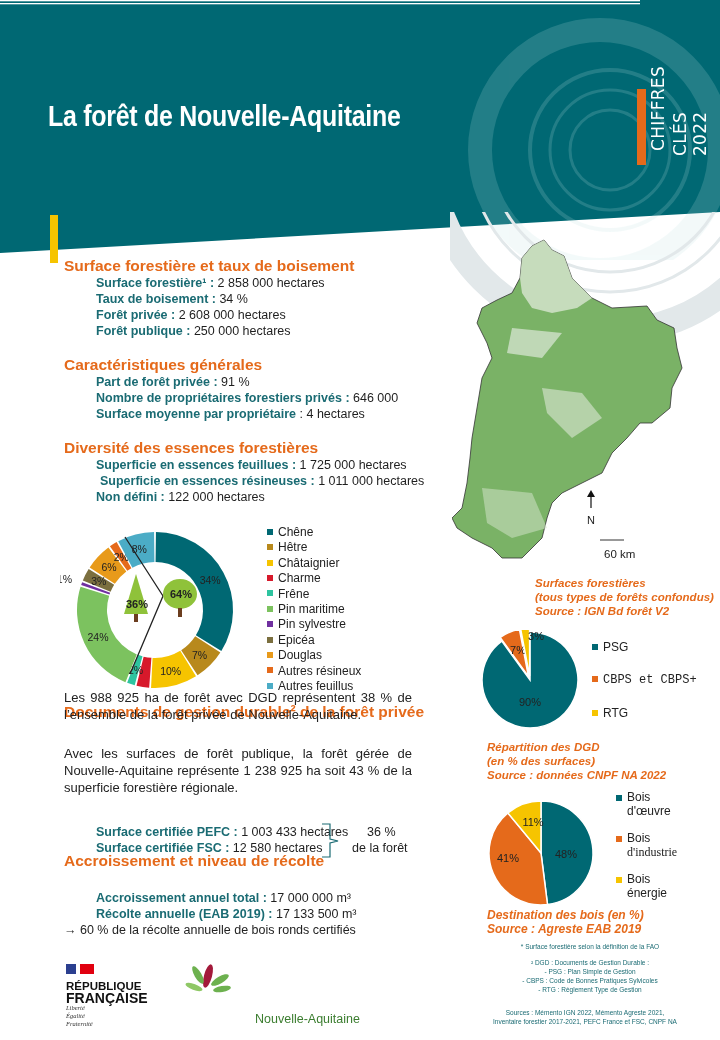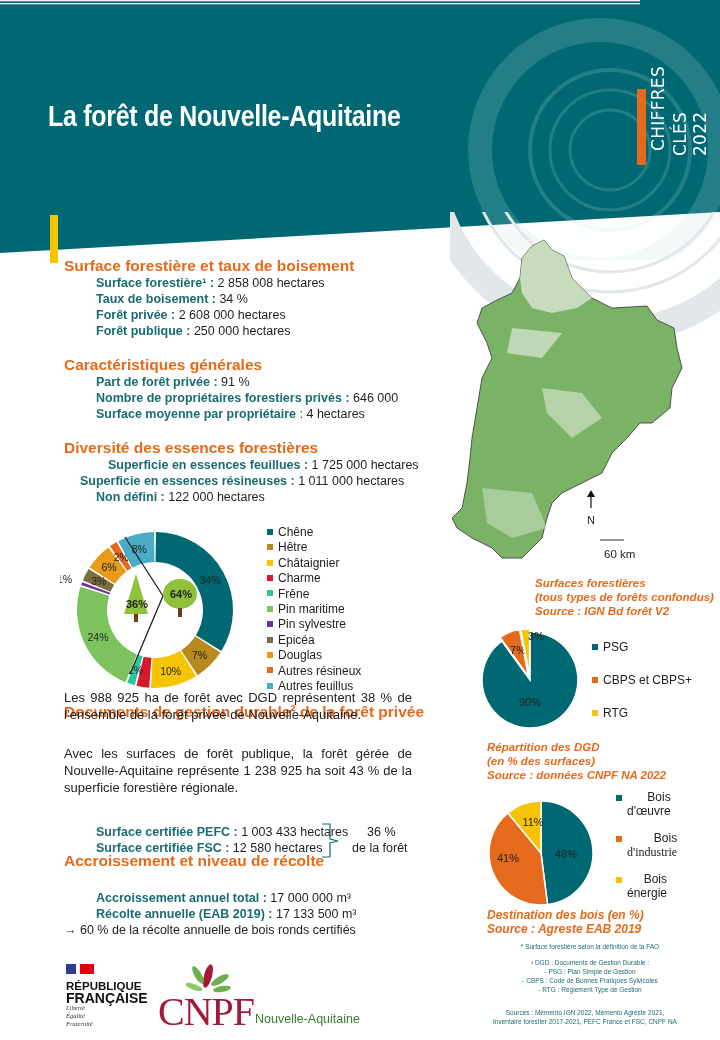--- a/index.html
+++ b/index.html
@@ -25,21 +25,21 @@
   .para { position:absolute; font-size:13px; line-height:17px; color:#222; text-align:justify; width:348px; }
 
   .legend { position:absolute; left:267px; top:525px; font-size:12px; line-height:15.4px; color:#222; }
   .legend div { white-space:nowrap; }
   .sw { display:inline-block; width:6px; height:6px; margin-right:5px; vertical-align:middle; position:relative; top:-1px; }
 
   .caption { position:absolute; color:#e56a1b; font-style:italic; font-weight:bold; font-size:11.5px; line-height:14px; }
   .small { position:absolute; font-size:6.5px; color:#1a6b73; text-align:center; line-height:9px; }
 
   .pie-legend { position:absolute; font-size:12px; color:#222; }
-  .pie-legend div { position:absolute; white-space:nowrap;text-align:right; }
+  .pie-legend div { position:absolute; white-space:nowrap; }
 </style>
 </head>
 <body>
 
 <div class="header">
   <svg width="720" height="260">
     <polygon points="0,0 720,0 720,212 0,253" fill="#006873"></polygon>
 
     <g opacity="0.18" fill="none" stroke="#bfe3e3">
       <circle cx="600" cy="150" r="120" stroke-width="24"></circle>
@@ -64,33 +64,33 @@
   <g fill="none" stroke="#e2e8ea">
     <circle cx="160" cy="-60" r="180" stroke-width="26"></circle>
     <circle cx="160" cy="-60" r="140" stroke-width="3"></circle>
     <circle cx="160" cy="-60" r="120" stroke-width="3"></circle>
   </g>
 </svg>
 
 <div class="yellow-bar"></div>
 
 <div class="sec-title" style="left:64px;top:257px">Surface forestière et taux de boisement</div>
-<div class="line" style="left:64px;top:276px"><span class="k">Surface forestière¹ :</span><span class="v"> 2 858 008 hectares</span></div>
+<div class="line" style="left:64px;top:276px"><span class="k">Surface forestière¹ :</span><span class="v"> 2 858 000 hectares</span></div>
 <div class="line" style="left:64px;top:292px"><span class="k">Taux de boisement :</span><span class="v">  34 %</span></div>
 <div class="line" style="left:64px;top:308px"><span class="k">Forêt privée :</span><span class="v"> 2 608 000 hectares</span></div>
 <div class="line" style="left:64px;top:324px"><span class="k">Forêt publique  :</span><span class="v"> 250 000 hectares</span></div>
 
 <div class="sec-title" style="left:64px;top:356px">Caractéristiques générales</div>
 <div class="line" style="left:64px;top:375px"><span class="k">Part de forêt privée :</span><span class="v"> 91 %</span></div>
 <div class="line" style="left:64px;top:391px"><span class="k">Nombre de propriétaires  forestiers privés :</span><span class="v"> 646 000</span></div>
 <div class="line" style="left:64px;top:407px"><span class="k">Surface moyenne par propriétaire</span><span class="v"> : 4 hectares</span></div>
 
 <div class="sec-title" style="left:64px;top:439px">Diversité des essences forestières</div>
-<div class="line" style="left:76px;top:458px"><span class="k">Superficie en essences feuillues :</span><span class="v"> 1 725 000 hectares</span></div>
-<div class="line" style="left:48px;top:474px"><span class="k">Superficie en essences résineuses :</span><span class="v"> 1 011 000 hectares</span></div>
+<div class="line" style="left:64px;top:458px"><span class="k">Superficie en essences feuillues :</span><span class="v"> 1 725 000 hectares</span></div>
+<div class="line" style="left:68px;top:474px"><span class="k">Superficie en essences résineuses :</span><span class="v"> 1 011 000 hectares</span></div>
 <div class="line" style="left:64px;top:490px"><span class="k">Non défini :</span><span class="v"> 122 000 hectares</span></div>
 
 <svg id="donut" style="position:absolute;left:60px;top:522px" width="200" height="175">
     <g>
       <path d="M95.93597753616174,10.005615932608322 A78,78 0 0 1 161.35435834380212,129.00120886976748 L135.8334512884936,113.23151315062614 A48,48 0 0 0 95.57598617609953,40.0034559585282 Z" fill="#006873"></path>
       <text x="150.2073208427634" y="61.649518531591944" text-anchor="middle" font-size="10.5" font-family="Liberation Sans, sans-serif" fill="#222">34%</text>
     </g>
     <g>
       <path d="M160.35131465705433,130.58175281261535 A78,78 0 0 1 137.5817528126153,153.35131465705436 L121.20415557699403,128.2161936351104 A48,48 0 0 0 135.21619363511036,114.20415557699405 Z" fill="#b8891c"></path>
       <text x="139.54772721475248" y="136.5477272147525" text-anchor="middle" font-size="10.5" font-family="Liberation Sans, sans-serif" fill="#222">7%</text>
@@ -186,21 +186,20 @@
   <div style="font-family:'Liberation Serif',serif;font-style:italic;font-size:6.5px;line-height:8px;color:#333">Fraternité</div>
 </div>
 <div style="position:absolute;left:158px;top:962px;width:230px;height:70px">
   <svg style="position:absolute;left:20px;top:0" width="60" height="35">
     <ellipse cx="30" cy="14" rx="4" ry="12" fill="#a3193a" transform="rotate(15 30 14)"></ellipse>
     <ellipse cx="20" cy="13" rx="3.5" ry="10" fill="#6db14f" transform="rotate(-30 20 13)"></ellipse>
     <ellipse cx="42" cy="18" rx="3.5" ry="10" fill="#6db14f" transform="rotate(60 42 18)"></ellipse>
     <ellipse cx="16" cy="25" rx="3" ry="9" fill="#8fc866" transform="rotate(-70 16 25)"></ellipse>
     <ellipse cx="44" cy="27" rx="3" ry="9" fill="#6db14f" transform="rotate(80 44 27)"></ellipse>
   </svg>
-  <div style="position:absolute;left:0;top:26px;font-family:'Liberation Serif',serif;font-size:40px;color:#a3193a;letter-spacing:-1px">CNPF</div>
   <div style="position:absolute;left:97px;top:50px;font-size:12.5px;color:#3b7d2f">Nouvelle-Aquitaine</div>
 </div>
 
 <svg style="position:absolute;left:452px;top:238px" width="268" height="330">
   <path d="M80,8 L92,2 L100,12 L112,18 L120,40 L140,60 L160,70 L195,68 L205,82 L222,90 L225,110 L230,130 L220,150 L218,170 L200,185 L188,185 L175,200 L160,215 L150,235 L130,245 L110,255 L100,265 L95,280 L90,300 L70,320 L50,320 L40,310 L20,300 L5,290 L0,280 L10,270 L15,245 L18,220 L20,200 L25,170 L30,140 L40,120 L35,105 L25,85 L30,70 L45,62 L60,55 L68,40 L70,20 Z" fill="#7ab266" stroke="#333" stroke-width="0.8"></path>
   <path d="M80,8 L92,2 L100,12 L112,18 L120,40 L140,60 L125,70 L100,75 L80,70 L70,55 L68,40 L70,20 Z" fill="#d9e6d2" opacity="0.8"></path>
   <path d="M60,90 L110,95 L90,120 L55,115 Z" fill="#dde8d8" opacity="0.7"></path>
   <path d="M90,150 L130,155 L150,180 L120,200 L95,175 Z" fill="#dce8d6" opacity="0.6"></path>
   <path d="M30,250 L80,255 L95,290 L60,300 L35,285 Z" fill="#cfe2c6" opacity="0.55"></path>
   <g>
@@ -226,21 +225,21 @@
       <path d="M48.41140843746088,46.328981497264074 L20.197716327422157,7.4961657672666036 A48,48 0 0 1 39.417105337346094,-0.8208065377129827 Z" fill="#e56a1b" stroke="#fff" stroke-width="1.5"></path>
       <text x="38" y="24" text-anchor="middle" font-size="11" font-family="Liberation Sans, sans-serif" fill="#222">7%</text>
     </g>
     <g>
       <path d="M49.62356674672594,46.01775214158768 L40.62926364661116,-1.1320358933893786 A48,48 0 0 1 49.62356674672593,-1.9822478584123218 Z" fill="#f6c400" stroke="#fff" stroke-width="1.5"></path>
       <text x="56" y="10" text-anchor="middle" font-size="11" font-family="Liberation Sans, sans-serif" fill="#222">3%</text>
     </g>
   </svg>
 <div class="pie-legend" id="legend-dgd" style="left:592px;top:640px">
     <div style="top: 0px; left: 0px;"><span class="sw" style="background: rgb(0, 104, 115);"></span><span>PSG</span></div>
-    <div style="top: 33px; left: 0px;"><span class="sw" style="background: rgb(229, 106, 27);"></span><span>CBPS et CBPS+</span></div>
+    <div style="top: 33px; left: 0px; font-family: Liberation Mono, monospace;"><span class="sw" style="background: rgb(229, 106, 27);"></span><span>CBPS et CBPS+</span></div>
     <div style="top: 66px; left: 0px;"><span class="sw" style="background: rgb(246, 196, 0);"></span><span>RTG</span></div>
   </div>
 <div class="caption" style="left:487px;top:740px">
   <div>Répartition des DGD</div>
   <div>(en % des surfaces)</div>
   <div>Source : données CNPF NA  2022</div>
 </div>
 
 <svg id="pie-bois" style="position:absolute;left:486px;top:798px" width="110" height="110">
     <g>

